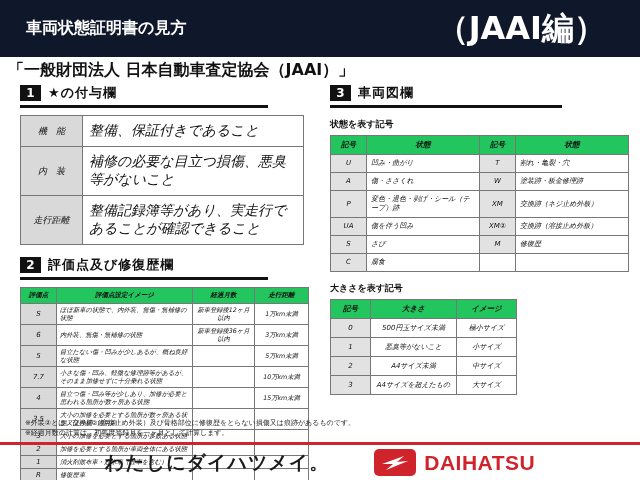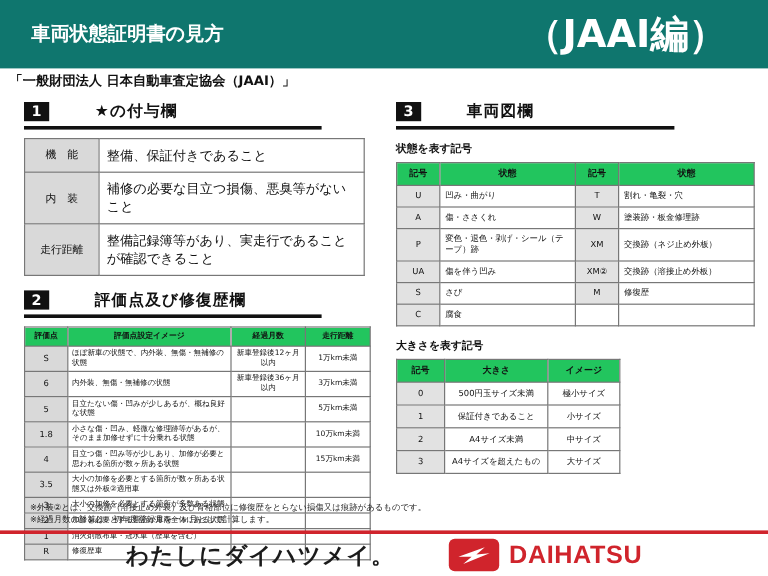--- a/index.html
+++ b/index.html
@@ -2,49 +2,49 @@
 <html><head>
 <meta charset="utf-8">
 <style>
   html,body { margin:0; padding:0; background:#fff; }
   .page {
     position:relative; width:640px; height:480px; background:#ffffff; overflow:hidden;
     font-family:"DejaVu Sans","Liberation Sans",sans-serif; color:#111;
   }
   
   .banner {
-    position:absolute; top:0; left:0; width:640px; height:57px; background:#0f766e;
+    position:absolute; top:0; left:0; width:640px; height:57px; background:#0f172a;
     color:#fff; display:flex; align-items:center; justify-content:space-between;
     padding:0 34px 0 26px; box-sizing:border-box; font-weight:bold;
   }
   .banner-edition { font-size:32px; }
-  .subtitle { position:absolute; top:60px; left:8px; font-size:11px; font-weight:bold;text-align:center; }
+  .subtitle { position:absolute; top:60px; left:8px; font-size:16px; font-weight:bold;text-align:center; }
 
   
   .col-left  { position:absolute; left:20px;  top:84px; width:292px; }
   .col-right { position:absolute; left:330px; top:84px; width:300px; }
 
   
   .sec-head { display:flex; align-items:center; gap:7px; border-bottom:3px solid #111; padding-bottom:3px; }
   .sec-head.w1 { width:248px; }
   .sec-head.w3 { width:232px; }
   .badge {
     background:#111; color:#fff; font-weight:bold; font-size:12px;
     width:21px; height:16px; display:flex; align-items:center; justify-content:center; flex:0 0 auto;
   }
-  .sec-title { font-size:13px; font-weight:bold; letter-spacing:1px; white-space:nowrap;margin-left:31px; }
-
-  
-  table { border-collapse:collapse; table-layout:fixed; }
+  .sec-title { font-size:13px; font-weight:bold; letter-spacing:1px; white-space:nowrap; }
+
+  
+  table { border-collapse:collapse; table-layout:fixed;font-style:italic; }
   td,th { border:1px solid #777; box-sizing:border-box; overflow:hidden; }
   th { background:#22c55e; font-weight:bold; }
 
   .t1 { width:284px; margin-top:7px; }
   .t1 .lbl  { width:62px; background:#d9d9d9; text-align:center; font-size:9px; padding:6px 2px; }
-  .t1 .desc { font-size:11px; padding:6px 6px; text-align:left; }
+  .t1 .desc { font-size:14px; padding:6px 6px; text-align:left; }
 
   .sec2 { margin-top:11px; }
   .t2 { width:288px; margin-top:7px;border-radius:18px; }
   .t2 th { font-size:6.5px; padding:3px 1px; text-align:center; }
   .t2 td { font-size:6.3px; padding:2px 3px; line-height:8px; }
   .t2 td.k { background:#d9d9d9; text-align:center; font-size:7px; }
   .t2 td.c { text-align:center; }
 
   .tbl-label { font-size:9px; font-weight:bold; margin:10px 0 4px 0; }
   .t3 { width:298px; }
@@ -135,21 +135,21 @@
         <td class="c">新車登録後36ヶ月以内</td>
         <td class="c">3万km未満</td>
       </tr>
       <tr>
         <td class="k">5</td>
         <td>目立たない傷・凹みが少しあるが、概ね良好な状態</td>
         <td class="c"></td>
         <td class="c">5万km未満</td>
       </tr>
       <tr>
-        <td class="k">1.8</td>
+        <td class="k">7.7</td>
         <td>小さな傷・凹み、軽微な修理跡等があるが、そのまま加修せずに十分乗れる状態</td>
         <td class="c"></td>
         <td class="c">10万km未満</td>
       </tr>
       <tr>
         <td class="k">4</td>
         <td>目立つ傷・凹み等が少しあり、加修が必要と思われる箇所が数ヶ所ある状態</td>
         <td class="c"></td>
         <td class="c">15万km未満</td>
       </tr>
@@ -261,21 +261,21 @@
         <th>大きさ</th>
         <th>イメージ</th>
       </tr>
       <tr>
         <td class="k">0</td>
         <td>500円玉サイズ未満</td>
         <td>極小サイズ</td>
       </tr>
       <tr>
         <td class="k">1</td>
-        <td>保証付きであること</td>
+        <td>悪臭等がないこと</td>
         <td>小サイズ</td>
       </tr>
       <tr>
         <td class="k">2</td>
         <td>A4サイズ未満</td>
         <td>中サイズ</td>
       </tr>
       <tr>
         <td class="k">3</td>
         <td>A4サイズを超えたもの</td>

